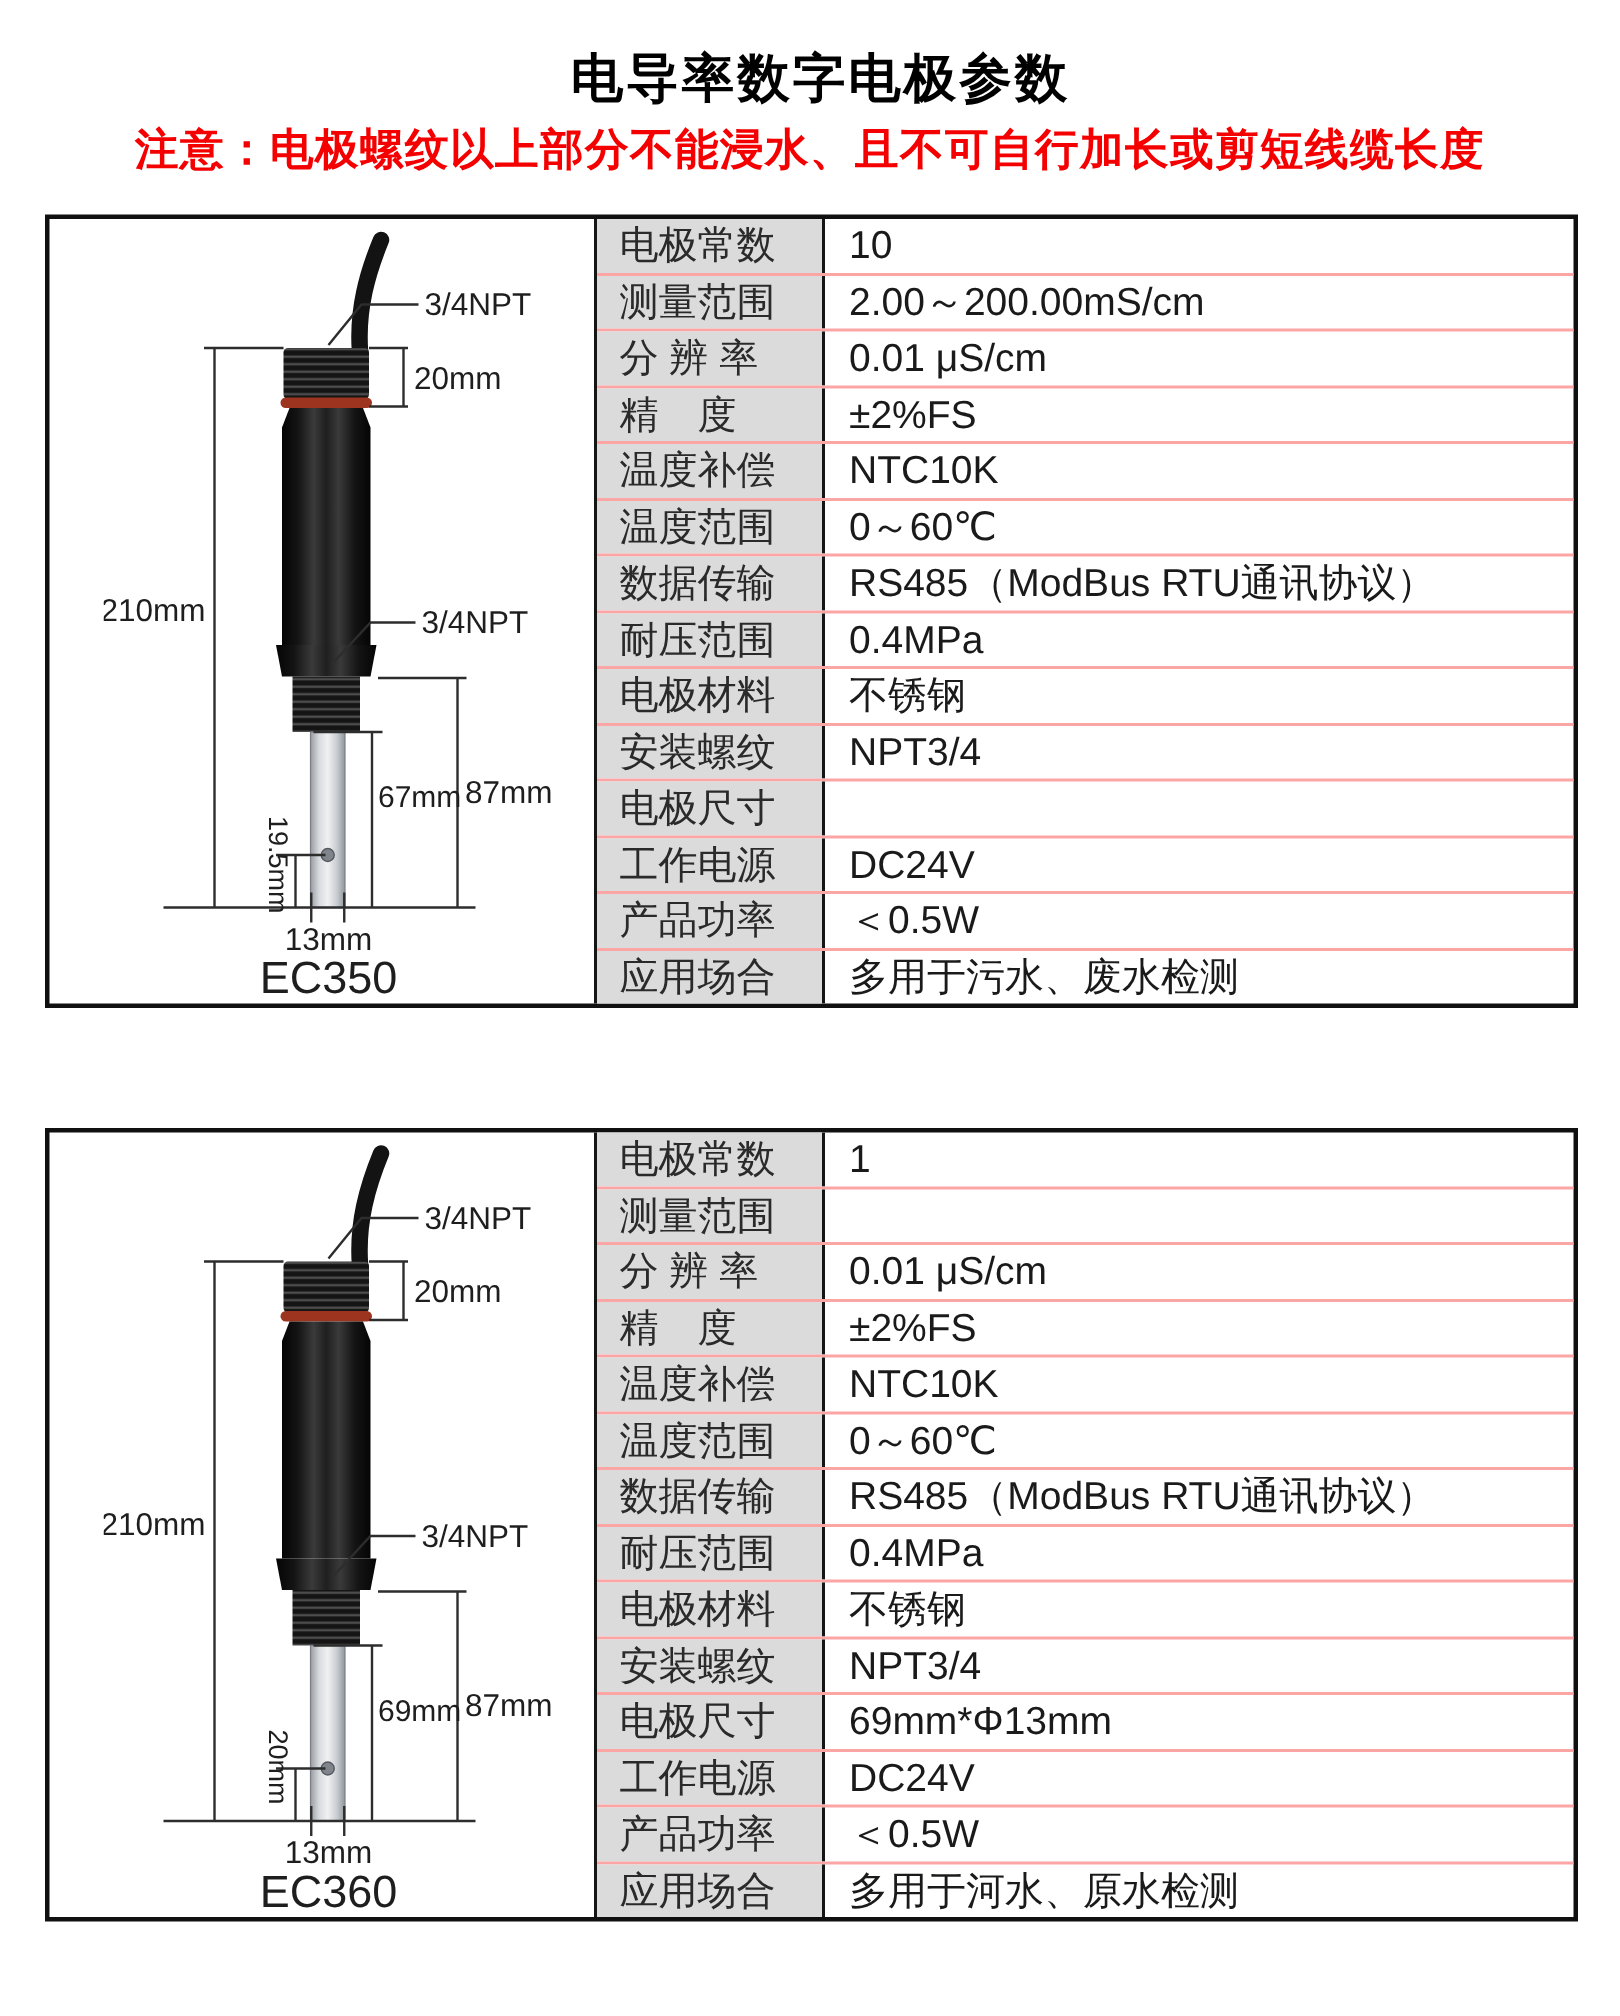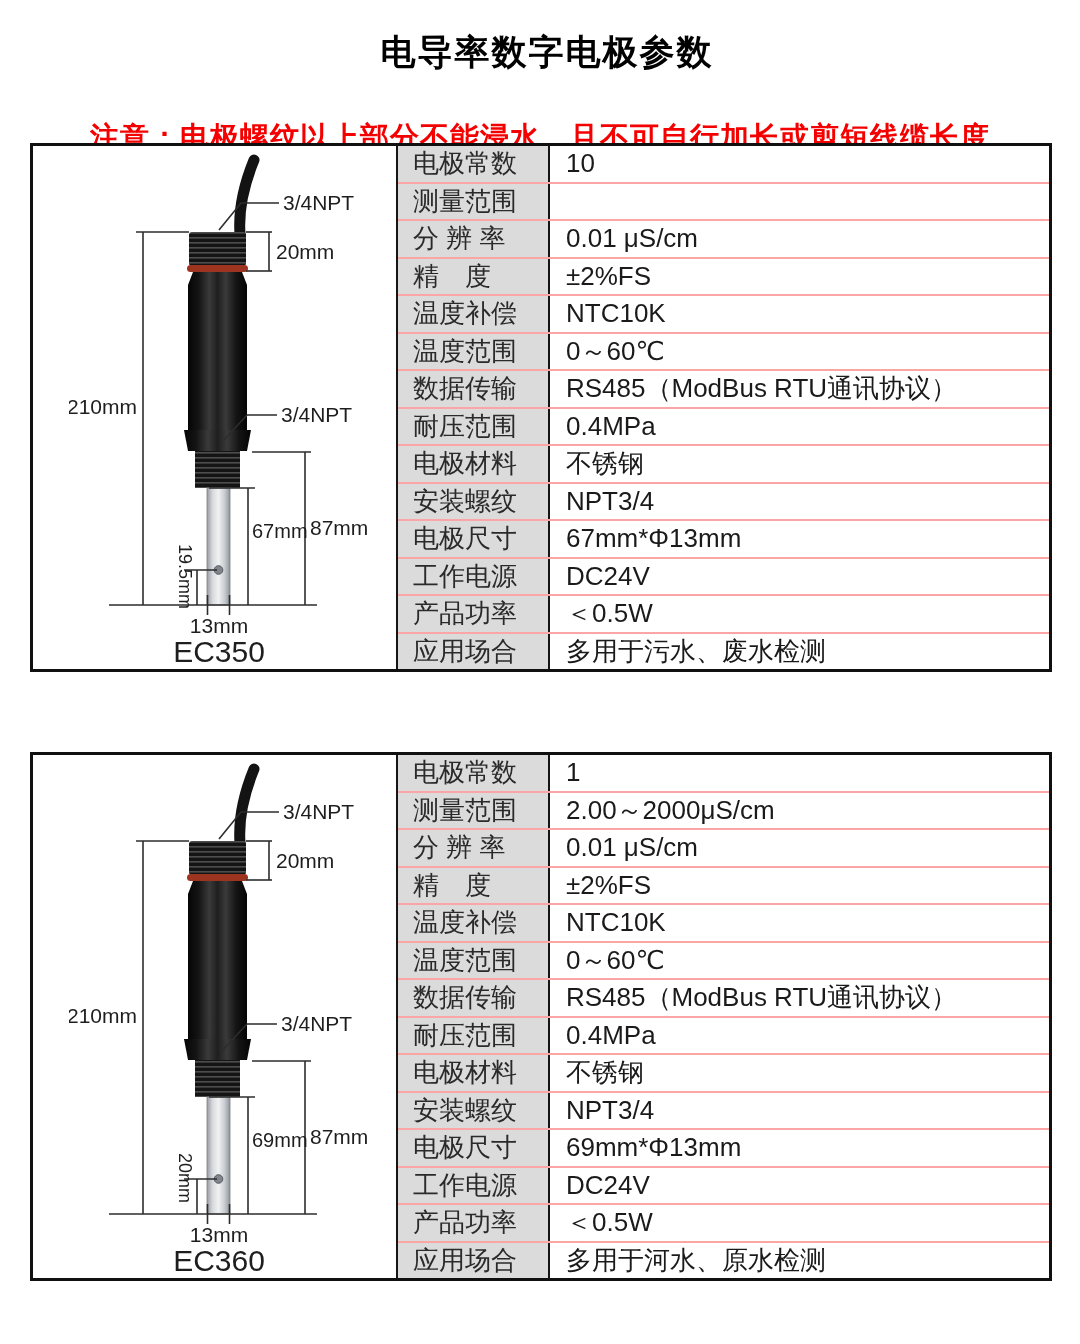--- a/index.html
+++ b/index.html
@@ -9,21 +9,21 @@
     -webkit-font-smoothing:antialiased;
   }
   .title{
     position:absolute;top:22px;left:0;width:100%;margin:7px;
     text-align:center;font-size:35px;font-weight:700;color:#000;
     letter-spacing:2px;
   }
   .warning{
     position:absolute;top:80px;left:0;width:100%;
     text-align:center;font-size:29px;font-weight:700;
-    color:var(--warning-red,#f40000);letter-spacing:1px;margin-top:38px;
+    color:var(--warning-red,#f40000);letter-spacing:1px;
   }
   .block{
     position:absolute;left:30px;width:1022px;height:529px;
     border:3px solid #101010;box-sizing:border-box;
     display:flex;background:#fff;
   }
   .block.b1{top:143px;}
   .block.b2{top:752px;}
   .diagram{flex:0 0 327px;width:327px;position:relative;overflow:hidden;margin-left:36px;}
   .diagram svg{display:block;}
@@ -120,20 +120,21 @@
           </g>
         </svg>
       </div>
     <div class="spec-table">
         <div class="spec-row">
           <div class="spec-label">电极常数</div>
           <div class="spec-value">10</div>
         </div>
         <div class="spec-row">
           <div class="spec-label">测量范围</div>
+          <div class="spec-value">2.00～200.00mS/cm</div>
         </div>
         <div class="spec-row">
           <div class="spec-label">分 辨 率</div>
           <div class="spec-value">0.01 μS/cm</div>
         </div>
         <div class="spec-row">
           <div class="spec-label">精　度</div>
           <div class="spec-value">±2%FS</div>
         </div>
         <div class="spec-row">
@@ -155,21 +156,20 @@
         <div class="spec-row">
           <div class="spec-label">电极材料</div>
           <div class="spec-value">不锈钢</div>
         </div>
         <div class="spec-row">
           <div class="spec-label">安装螺纹</div>
           <div class="spec-value">NPT3/4</div>
         </div>
         <div class="spec-row">
           <div class="spec-label">电极尺寸</div>
-          <div class="spec-value">67mm*Φ13mm</div>
         </div>
         <div class="spec-row">
           <div class="spec-label">工作电源</div>
           <div class="spec-value">DC24V</div>
         </div>
         <div class="spec-row">
           <div class="spec-label">产品功率</div>
           <div class="spec-value">＜0.5W</div>
         </div>
         <div class="spec-row">
@@ -245,21 +245,20 @@
           </g>
         </svg>
       </div>
     <div class="spec-table">
         <div class="spec-row">
           <div class="spec-label">电极常数</div>
           <div class="spec-value">1</div>
         </div>
         <div class="spec-row">
           <div class="spec-label">测量范围</div>
-          <div class="spec-value">2.00～2000μS/cm</div>
         </div>
         <div class="spec-row">
           <div class="spec-label">分 辨 率</div>
           <div class="spec-value">0.01 μS/cm</div>
         </div>
         <div class="spec-row">
           <div class="spec-label">精　度</div>
           <div class="spec-value">±2%FS</div>
         </div>
         <div class="spec-row">

